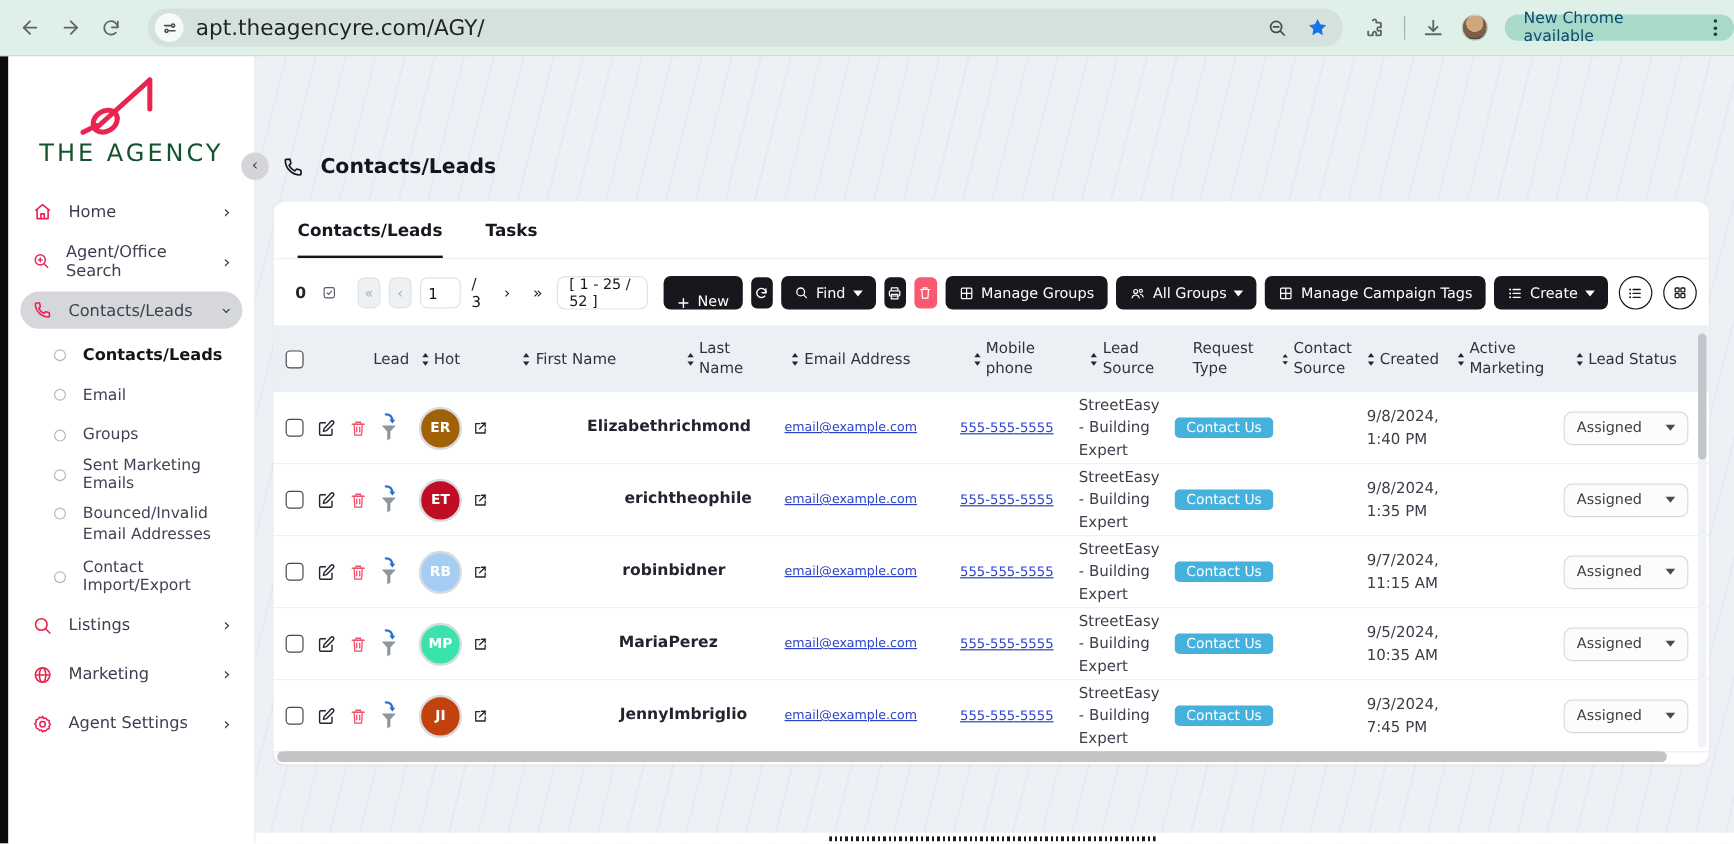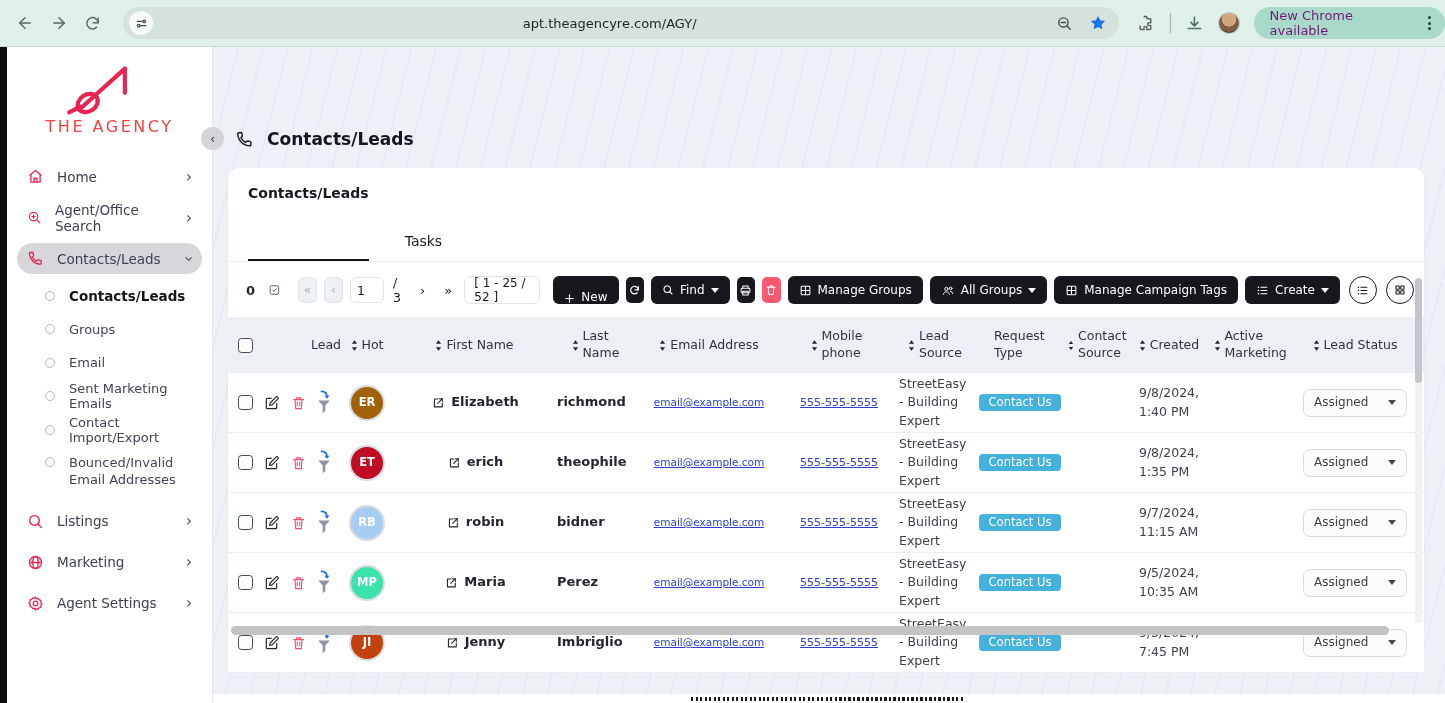--- a/index.html
+++ b/index.html
@@ -6,36 +6,36 @@
   html,body { width:1445px; height:703px; }
   body { font-family:"DejaVu Sans","Liberation Sans",sans-serif; background:#ffffff; position:relative; overflow:hidden; color:#23262e; }
   svg { display:block; }
 
   
   .chrome { position:absolute; top:0; left:0; width:1445px; height:47px; background:#dff0e9; display:flex; align-items:center; border-bottom:1px solid #c7d8d1; }
   .chrome .navbtn { width:34px; height:34px; display:flex; align-items:center; justify-content:center; border-radius:50%; }
   .chrome .navbtn:first-child { margin-left:8px; }
   .urlpill { height:32px; width:1004px; margin-left:14px; background:#d5e1db; border-radius:16px; display:flex; align-items:center; padding:0 12px 0 6px; }
   .siteinfo { width:24px; height:24px; border-radius:50%; background:#f6faf8; display:flex; align-items:center; justify-content:center; }
-  .urltext { font-size:13px; color:#1f2328; margin-left:10px; flex:1;text-align:center; }
+  .urltext { font-size:18px; color:#1f2328; margin-left:10px; flex:1; }
   .pill-right { display:flex; align-items:center; gap:16px; }
   .chrome-right { display:flex; align-items:center; margin-left:18px; gap:14px; }
   .vdiv { width:1px; height:20px; background:#9fb4ac; }
   .chrome-avatar { width:22px; height:22px; border-radius:50%; background:radial-gradient(circle at 50% 32%, #cfa67e 0 42%, #7d5f48 43% 72%, #54402f 73%); border:1px solid #b9cdc5; }
-  .updatepill { height:32px; background:#a9dac9; border-radius:16px; display:flex; align-items:center; gap:10px; padding:0 10px 0 16px; color:#701a75; font-size:13px; }
+  .updatepill { height:22px; background:#a9dac9; border-radius:16px; display:flex; align-items:center; gap:10px; padding:0 10px 0 16px; color:#0c4a6e; font-size:13px; }
   .kebab { display:flex; flex-direction:column; gap:2.5px; padding:0 4px; }
   .kebab i { width:3px; height:3px; border-radius:50%; background:#1d3f37; }
 
   
   .left-strip { position:absolute; left:0; top:47px; width:7px; height:656px; background:#0c0c0e; }
 
   
   .sidebar { position:absolute; left:7px; top:47px; width:206px; height:656px; background:#fff; border-right:1px solid #e4e6ea; }
   .logo-area { height:100px; display:flex; flex-direction:column; align-items:center; justify-content:center; padding-top:6px; }
-  .logo-text { color:#ef4444; font-size:16px; letter-spacing:2.5px; font-weight:500; margin-top:1px; }
+  .logo-text { color:#14532d; font-size:20px; letter-spacing:2.5px; font-weight:500; margin-top:1px; }
   .nav { padding:9px 10px 0 10px; }
   .nav-item { height:41px; display:flex; align-items:center; gap:13px; padding:0 10px; font-size:13.5px; color:#3c4050; cursor:pointer; }
   .nav-item .chev, .sub-chev { margin-left:auto; color:#3c4050; font-size:15px; }
   .nav-item.active { background:#d6d7db; border-radius:17px; height:31px; margin:5px 0; }
   .subnav { }
   .sub-item { min-height:33.5px; display:flex; align-items:center; gap:14px; padding-left:28px; font-size:13px; color:#3f4454; cursor:pointer; }
   .sub-item .bullet { width:10px; height:10px; border:1.4px solid #b4b8c0; border-radius:50%; flex:none; }
   .sub-item.current { font-weight:700; color:#14151b; font-size:13.5px; }
   .sub-item.twolines { align-items:flex-start; padding-top:7px; min-height:51px; line-height:1.32; }
   .sub-item.twolines .bullet { margin-top:3px; }
@@ -54,21 +54,21 @@
   .page-header { position:absolute; left:0; top:68px; width:1232px; height:48px; display:flex; align-items:center; }
   .collapse-btn { position:absolute; left:-12px; top:12px; width:23px; height:23px; border-radius:50%; background:#d5d5d9; display:flex; align-items:center; justify-content:center; color:#3a3a40; font-size:13px; cursor:pointer; }
   .page-title-wrap { display:flex; align-items:center; gap:13px; margin-left:22px; }
   .page-title { font-size:17px; font-weight:700; color:#15161d; }
 
   
   .card { position:absolute; left:15px; top:121px; width:1196px; height:469px; background:#fff; border-radius:10px; box-shadow:0 1px 3px rgba(16,24,40,.05); }
   .tabs { display:flex; gap:36px; padding:17px 20px 0 20px; border-bottom:1px solid #f0f1f4; }
   .tab { font-size:14px; font-weight:700; color:#16181f; padding-bottom:12px; cursor:pointer; }
   .tab.active { border-bottom:2.5px solid #15151c; }
-  .tab.inactive { font-weight:400;margin-top:48px; }
+  .tab.inactive { font-weight:700; }
 
   .toolbar { display:flex; align-items:center; margin:13px 10px 0 18px; gap:7px; }
   .count { font-size:13px; font-weight:600; color:#23262e; margin-right:6px; }
   .cbx-icon { margin-right:10px; }
   .pgbtn { width:26px; height:26px; border:1px solid #dfe3e8; border-radius:6px; display:flex; align-items:center; justify-content:center; font-size:12px; cursor:pointer; background:#fff; color:#16181f; }
   .pgbtn.dim { background:#eef1f4; color:#a7adb6; }
   .pgbtn.plain { border:none; background:transparent; font-size:13px; }
   .pg-input { width:34px; height:26px; border:1px solid #dfe3e8; border-radius:6px; font-size:12.5px; padding:0 6px; font-family:inherit; color:#16181f; outline:none; }
   .pg-of { font-size:12.5px; color:#16181f; margin:0 2px; }
   .pg-range { height:28px; border:1px solid #dfe3e8; border-radius:7px; display:flex; align-items:center; padding:4px 9px; font-size:12px; color:#16181f; background:#fff; }
@@ -80,21 +80,21 @@
 
   
   .grid-cols { display:grid; grid-template-columns:78px 36px 50px 165px 82px 140px 120px 75px 92px 62px 82px 76px 1fr; align-items:center; }
   .thead { margin-top:12px; background:#ecf0f5; min-height:56px; font-size:12.5px; color:#2e3342; }
   .hcell { display:flex; align-items:center; justify-content:center; gap:4px; line-height:1.35; padding:4px 2px; text-align:left; }
   .hcell.first { justify-content:flex-start; padding-left:10px; }
   .cb { width:15px; height:15px; border:1.6px solid #454a55; border-radius:3.5px; background:#fff; display:inline-block; cursor:pointer; flex:none; }
   .trow { min-height:60px; border-bottom:1px solid #eaecf0; background:#fff; }
   .cell { display:flex; align-items:center; justify-content:center; font-size:12.5px; color:#3a3f4a; line-height:1.45; }
   .c-icons { justify-content:flex-start; gap:11px; padding-left:10px; }
-  .c-first { justify-content:center; gap:6px; padding-left:2px; }
+  .c-first { justify-content:space-between; gap:6px; padding-left:2px; }
   .c-last { justify-content:flex-start; }
   .name { font-size:13px; font-weight:700; color:#22252e; }
   .maillink { font-size:10.5px; color:#2c43c9; text-decoration:underline; cursor:pointer; }
   .phlink { font-size:11px; color:#2c43c9; text-decoration:underline; cursor:pointer; }
   .src { text-align:left; }
   .badge { background:#45b1dd; color:#fff; font-size:11.5px; padding:0 10px; border-radius:4px; cursor:default; }
   .created { text-align:left; }
   .created span { display:block; }
   .avatar { width:36px; height:36px; border-radius:50%; border:2px solid #d8dbe0; display:flex; align-items:center; justify-content:center; color:#fff; font-size:11.5px; font-weight:600; cursor:pointer; }
   .select { width:104px; height:28px; border:1px solid #d8dce2; border-radius:7px; background:#fcfcfd; display:flex; align-items:center; justify-content:space-between; padding:0 10px; font-size:12px; color:#3a3e46; cursor:pointer; }
@@ -215,37 +215,37 @@
       <span>Contacts/Leads</span>
       <span class="chev" style="transform:rotate(90deg);">›</span>
     </div>
     <div class="subnav">
       <div class="sub-item current">
         <span class="bullet"></span>
         <span>Contacts/Leads</span>
       </div>
       <div class="sub-item">
         <span class="bullet"></span>
-        <span>Groups</span>
+        <span>Email</span>
       </div>
       <div class="sub-item">
         <span class="bullet"></span>
-        <span>Email</span>
+        <span>Groups</span>
       </div>
       <div class="sub-item">
         <span class="bullet"></span>
         <span>Sent Marketing Emails</span>
       </div>
+      <div class="sub-item twolines">
+        <span class="bullet"></span>
+        <span>Bounced/Invalid Email Addresses</span>
+      </div>
       <div class="sub-item">
         <span class="bullet"></span>
         <span>Contact Import/Export</span>
-      </div>
-      <div class="sub-item twolines">
-        <span class="bullet"></span>
-        <span>Bounced/Invalid Email Addresses</span>
       </div>
     </div>
     <div class="nav-gap"></div>
     <div class="nav-item">
       <svg width="17" height="17" viewBox="0 0 24 24" fill="none" stroke="#ea2450" stroke-width="1.9" stroke-linecap="round">
           <circle cx="10.5" cy="10.5" r="6.8"></circle>
           <path d="M20.5 20.5l-5-5"></path>
         </svg>
       <span>Listings</span>
       <span class="chev">›</span>

